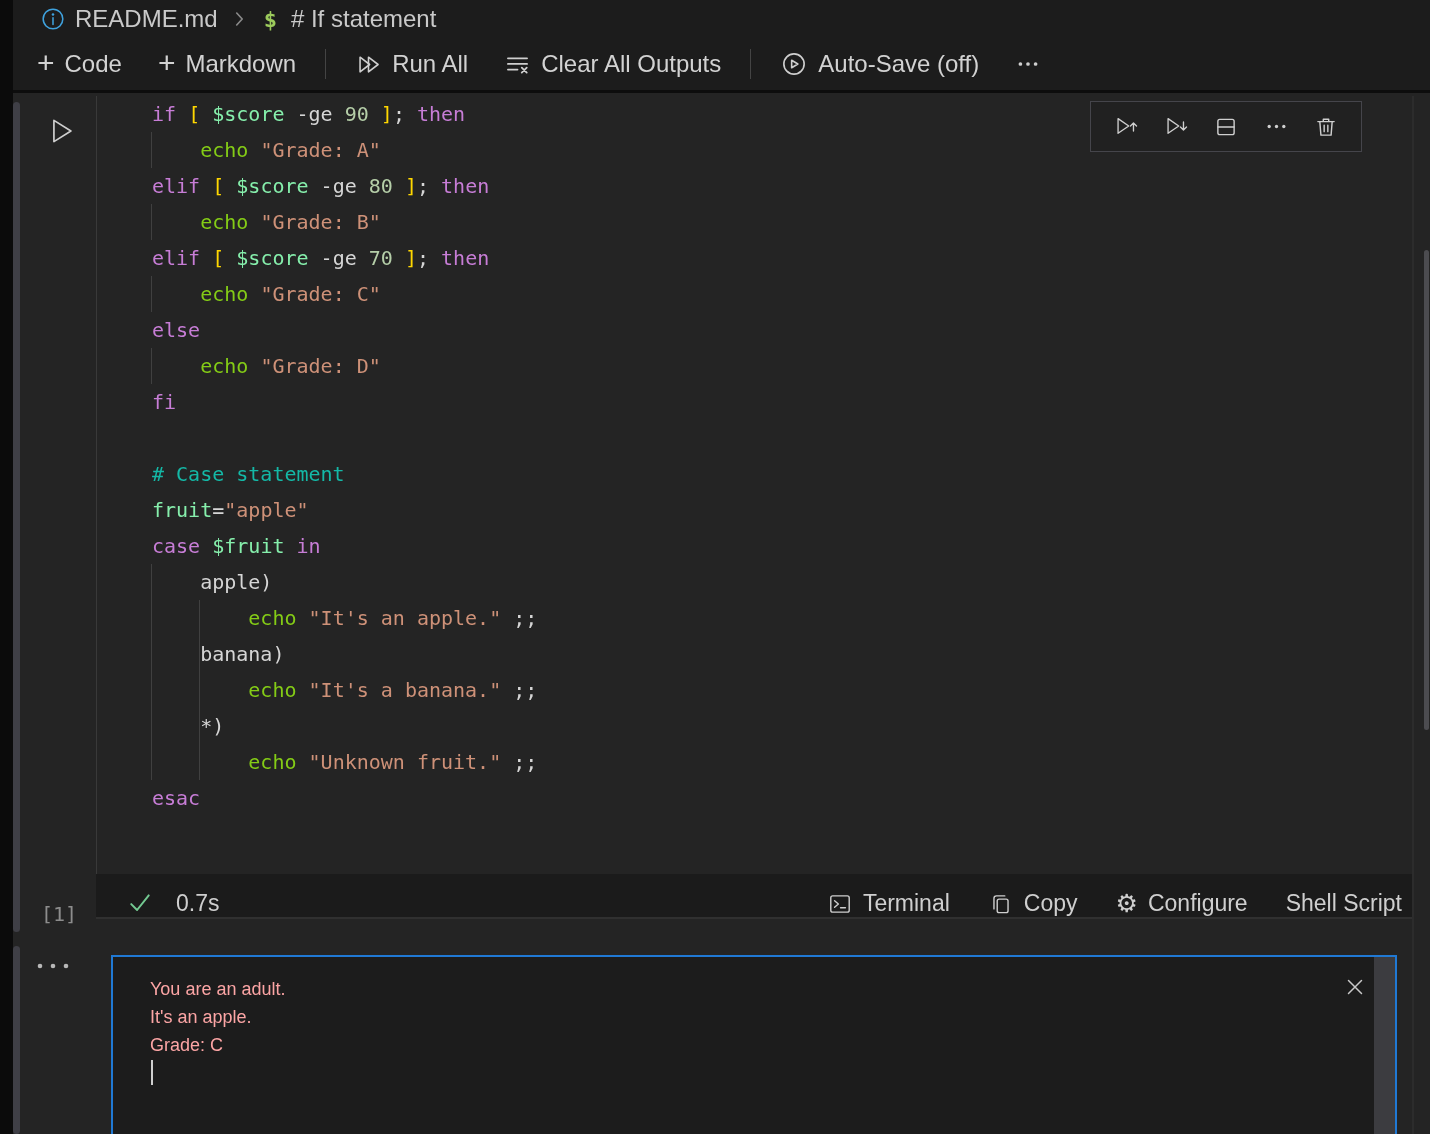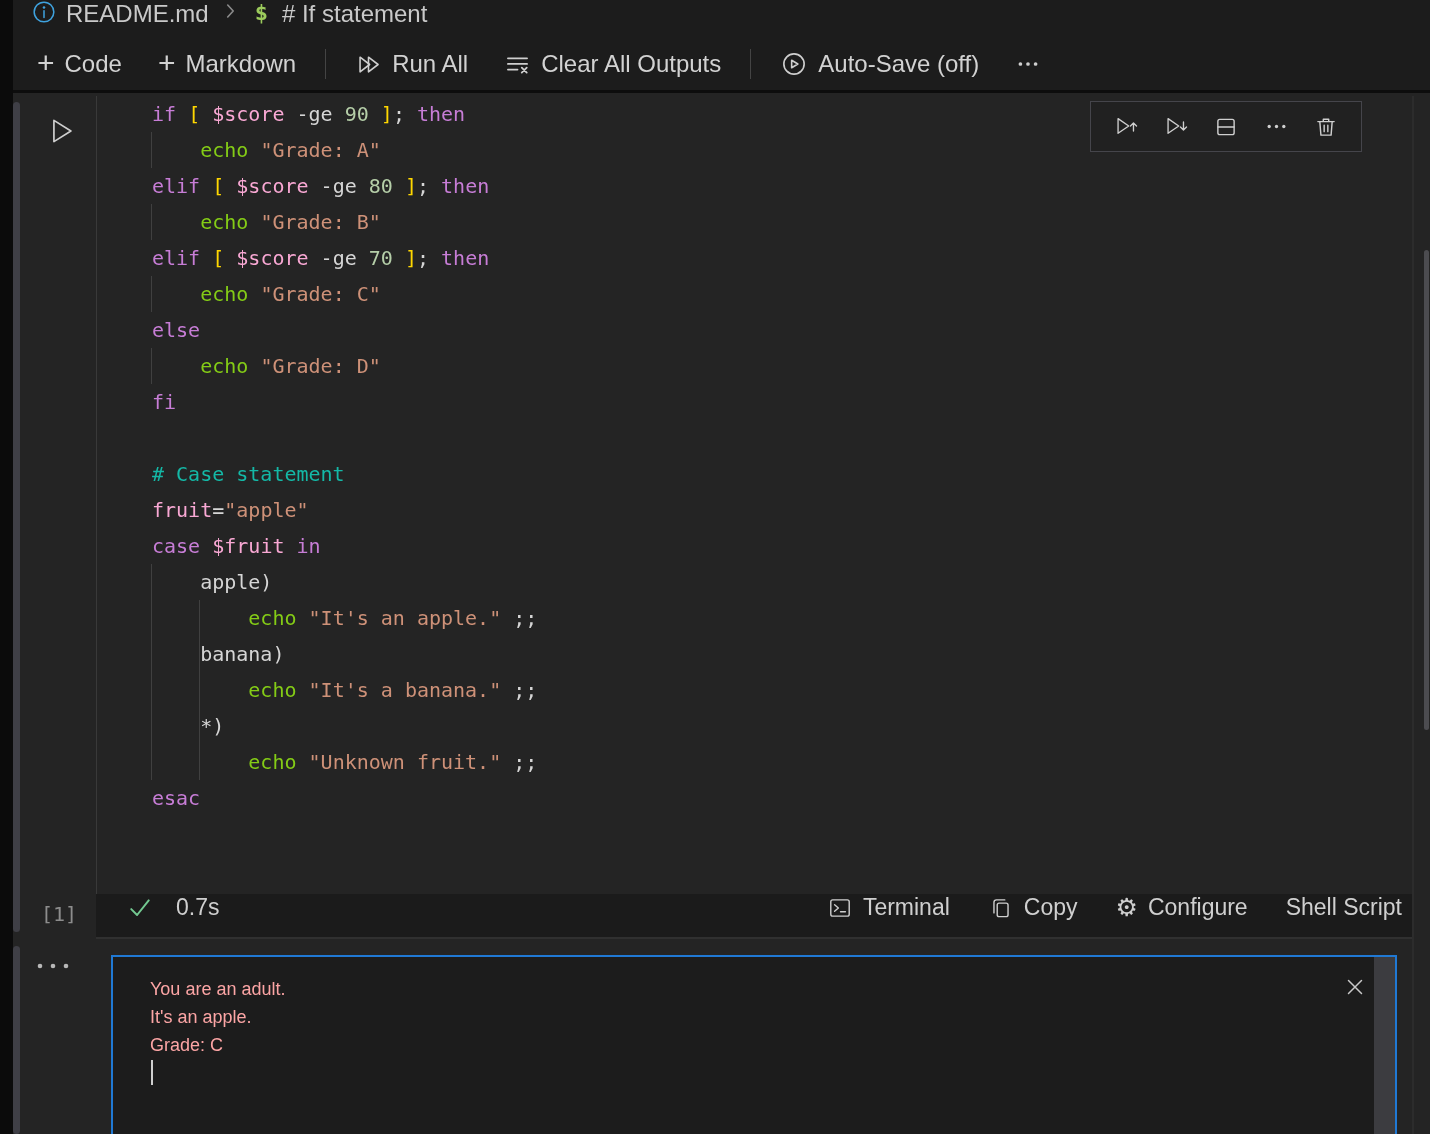--- a/index.html
+++ b/index.html
@@ -10,22 +10,22 @@
     font-family:"Liberation Sans", sans-serif;
     color:#cccccc;
     -webkit-font-smoothing:antialiased;
   }
   svg.ic { stroke:#cfcfcf; fill:none; stroke-width:1.4; stroke-linecap:round; stroke-linejoin:round; display:block; }
   svg.icf { fill:#cfcfcf; stroke:none; display:block; }
 
   
   .breadcrumb-row {
     position:absolute; top:0; left:0; right:0; height:38px;
-    background:#1c1c1c; display:flex; align-items:flex-start;
-    gap:10px; padding-left:32px; font-size:24px; color:#c9c9c9;
+    background:#1c1c1c; display:flex; align-items:center;
+    gap:10px; padding-left:41px; font-size:24px; color:#c9c9c9;
   }
   .crumb { display:flex; align-items:center; gap:10px; cursor:pointer; }
   .shell-symbol { font-family:"DejaVu Sans Mono", monospace; font-weight:700; font-size:22px; color:#9CCB5C; margin:0 4px; }
   .toolbar-row {
     position:absolute; top:38px; left:0; right:0; height:55px;
     background:#1c1c1c; border-bottom:3px solid #0d0d0d;
     display:flex; align-items:center; font-size:24px; color:#d2d2d2;
     padding-left:22px; padding-right:12px; gap:6px;
   }
   .tbtn { display:flex; align-items:center; gap:10px; padding:0 15px; height:42px; border-radius:5px; cursor:pointer; white-space:nowrap; }
@@ -38,41 +38,41 @@
   .notebook { position:absolute; top:96px; left:13px; right:0; bottom:0; background:#242424; }
   .focus-bar { position:absolute; left:0; width:7px; background:#3f3f46; border-radius:4px; }
   .focus-bar.seg1 { top:6px; height:830px; }
   .focus-bar.seg2 { top:850px; bottom:0; }
   .run-btn { position:absolute; left:31px; top:18px; width:34px; height:34px; cursor:pointer; }
   .editor-vline { position:absolute; left:83px; top:0; width:1px; height:798px; background:#393939; }
 
   .code { position:absolute; left:139px; top:0; font-family:"DejaVu Sans Mono", monospace; font-size:20px; line-height:36px; white-space:pre; }
   .code-line { height:36px; }
   .tk-kw { color:#C77DD6; }
-  .tk-var { color:#f9a8d4; }
+  .tk-var { color:#86efac; }
   .tk-num { color:#B5CEA8; }
   .tk-str { color:#CE9178; }
   .tk-fn  { color:#84cc16; }
   .tk-pl  { color:#D6D6D6; }
   .tk-br  { color:#FFD700; }
   .tk-cm  { color:#14b8a6;text-align:right; }
   .guide { position:absolute; width:1px; background:#404040; }
 
   .cell-toolbar {
     position:absolute; left:1077px; top:5px; width:272px; height:51px;
     background:#212121; border:1px solid #45454b;
     display:flex; align-items:center; justify-content:space-evenly;
   }
   .ct-icon { width:30px; height:30px; cursor:pointer; display:flex; align-items:center; justify-content:center; }
 
   
   .status-row {
-    position:absolute; left:83px; right:18px; top:798px; height:45px;
+    position:absolute; left:83px; right:18px; top:778px; height:45px;
     background:#1b1b1b; border-bottom:2px solid #303030;
-    display:flex; align-items:flex-start; font-size:23px; color:#cfcfcf;
+    display:flex; align-items:flex-end; font-size:23px; color:#cfcfcf;
     padding:0 10px 0 30px;
   }
   .exec-count { position:absolute; left:28px; top:806px; font-family:"DejaVu Sans Mono", monospace; font-size:20px; color:#8d8d8d; }
   .duration { margin-left:22px; }
   .status-right { margin-left:auto; display:flex; align-items:center; gap:38px; }
   .status-action { display:flex; align-items:center; gap:10px; cursor:pointer; white-space:nowrap; }
   .gear-glyph { font-family:"DejaVu Sans", sans-serif; font-size:25px; color:#cfcfcf; line-height:1; }
 
   
   .out-kebab { position:absolute; left:22px; top:864px; cursor:pointer; }

